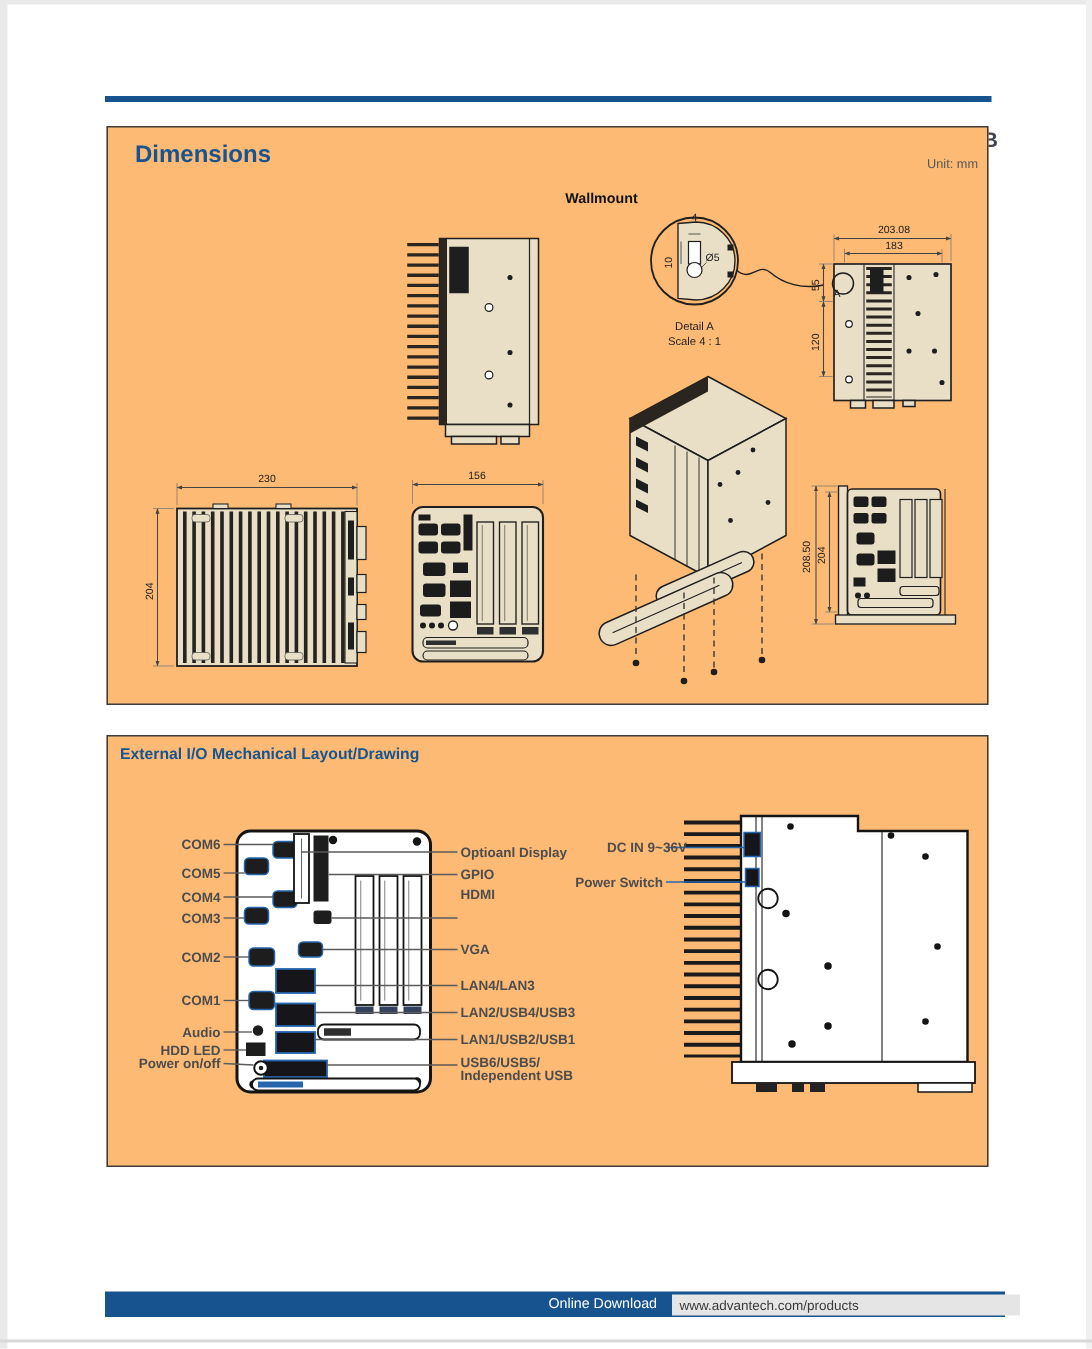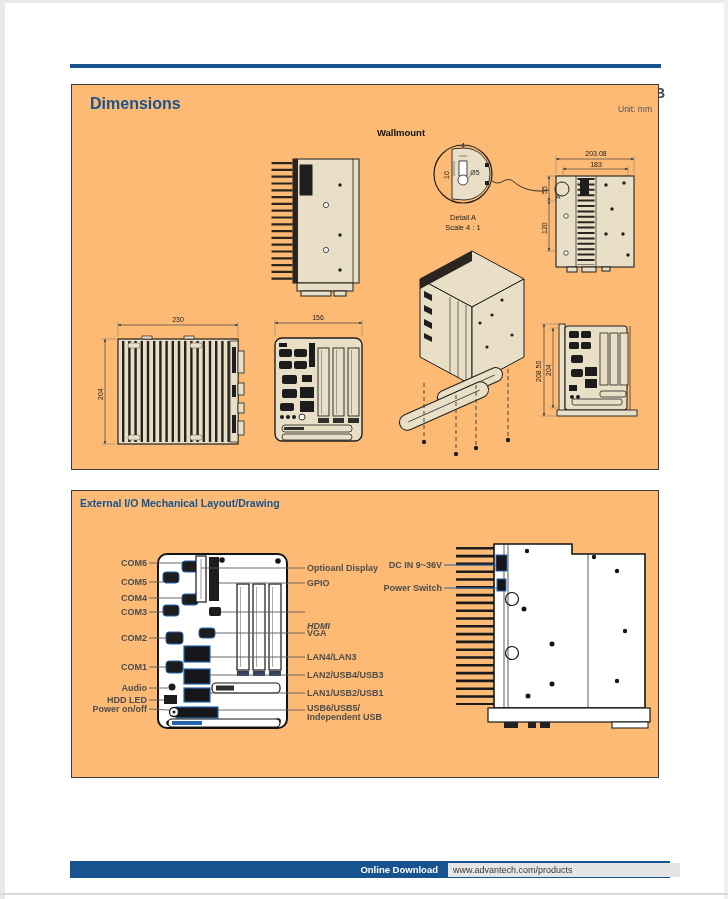--- a/index.html
+++ b/index.html
@@ -29,21 +29,21 @@
   .dim{font-size:7px;color:#222;text-align:center;}
   .rot{transform-origin:0 0;transform:rotate(-90deg);white-space:nowrap;}
   .small-cap{font-size:7.5px;color:#222;text-align:center;}
   .io-label{font-size:9px;font-weight:bold;color:#4d4d4d;white-space:pre-line;line-height:9px;}
   .lab-l{width:75px;text-align:right;}
   .lab-r{left:235px;width:125px;text-align:left;}
   .lab-s{width:100px;text-align:right;}
 
   .footer-bar{left:70px;top:861px;width:600px;height:17px;background:#17538e;}
   .footer-label{position:absolute;left:0;top:0;width:368px;height:17px;line-height:17px;
-    text-align:right;color:#ffffff;font-size:9.5px;font-weight:bold;}
+    text-align:right;color:#ffffff;font-size:9.5px;font-weight:normal;}
   .url-box{position:absolute;left:378px;top:1.5px;width:232px;height:14px;background:#e5e5e5;}
   .url-text{position:absolute;left:5px;top:0;width:188px;height:14px;line-height:14px;
     font-size:9px;color:#3a3a3a;}
 </style>
 </head>
 <body>
 
 <div class="abs edge-top"></div>
 <div class="abs edge-left"></div>
 <div class="abs edge-right"></div>
@@ -389,29 +389,29 @@
   <span class="abs io-label lab-l" style="top:103px;">COM4</span>
   <span class="abs io-label lab-l" style="top:117px;">COM3</span>
   <span class="abs io-label lab-l" style="top:143px;">COM2</span>
   <span class="abs io-label lab-l" style="top:172px;">COM1</span>
   <span class="abs io-label lab-l" style="top:193px;">Audio</span>
   <span class="abs io-label lab-l" style="top:205px;">HDD LED</span>
   <span class="abs io-label lab-l" style="top:214px;">Power on/off</span>
 
   <span class="abs io-label lab-r" style="top:73px;">Optioanl Display</span>
   <span class="abs io-label lab-r" style="top:88px;">GPIO</span>
-  <span class="abs io-label lab-r" style="top:131px;font-style:italic;">HDMI</span>
+  <span class="abs io-label lab-r" style="top:101px;">HDMI</span>
   <span class="abs io-label lab-r" style="top:138px;">VGA</span>
   <span class="abs io-label lab-r" style="top:162px;">LAN4/LAN3</span>
   <span class="abs io-label lab-r" style="top:180px;">LAN2/USB4/USB3</span>
   <span class="abs io-label lab-r" style="top:198px;">LAN1/USB2/USB1</span>
   <span class="abs io-label lab-r" style="top:213px;">USB6/USB5/
 Independent USB</span>
 
-  <span class="abs io-label lab-s" style="left:270px;top:70px;">DC IN 9~36V</span>
+  <span class="abs io-label lab-s" style="left:270px;top:70px;padding-left:16px;">DC IN 9~36V</span>
   <span class="abs io-label lab-s" style="left:270px;top:93px;">Power Switch</span>
 </div>
 
 <div class="abs footer-bar">
   <span class="footer-label">Online Download</span>
   <div class="url-box">
     <span class="url-text">www.advantech.com/products</span>
   </div>
 </div>
 

